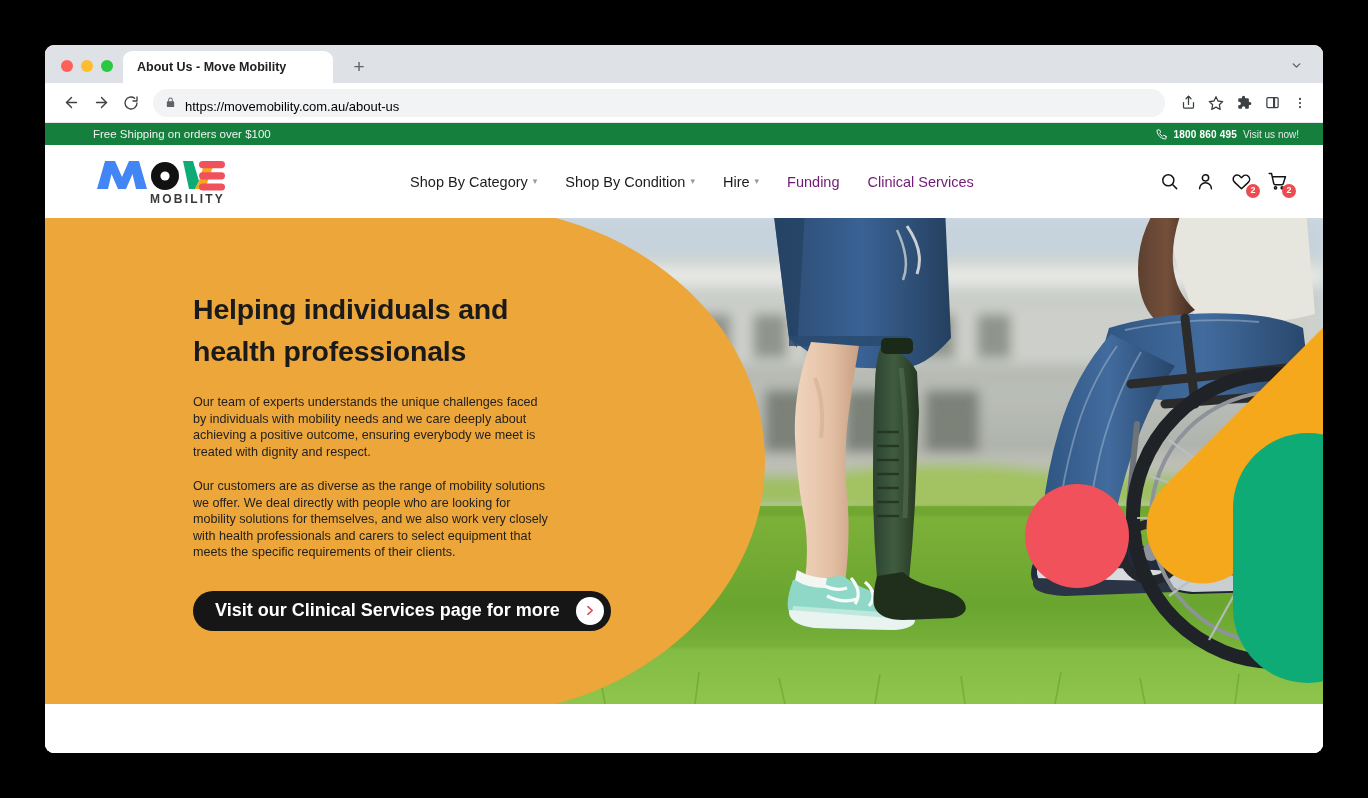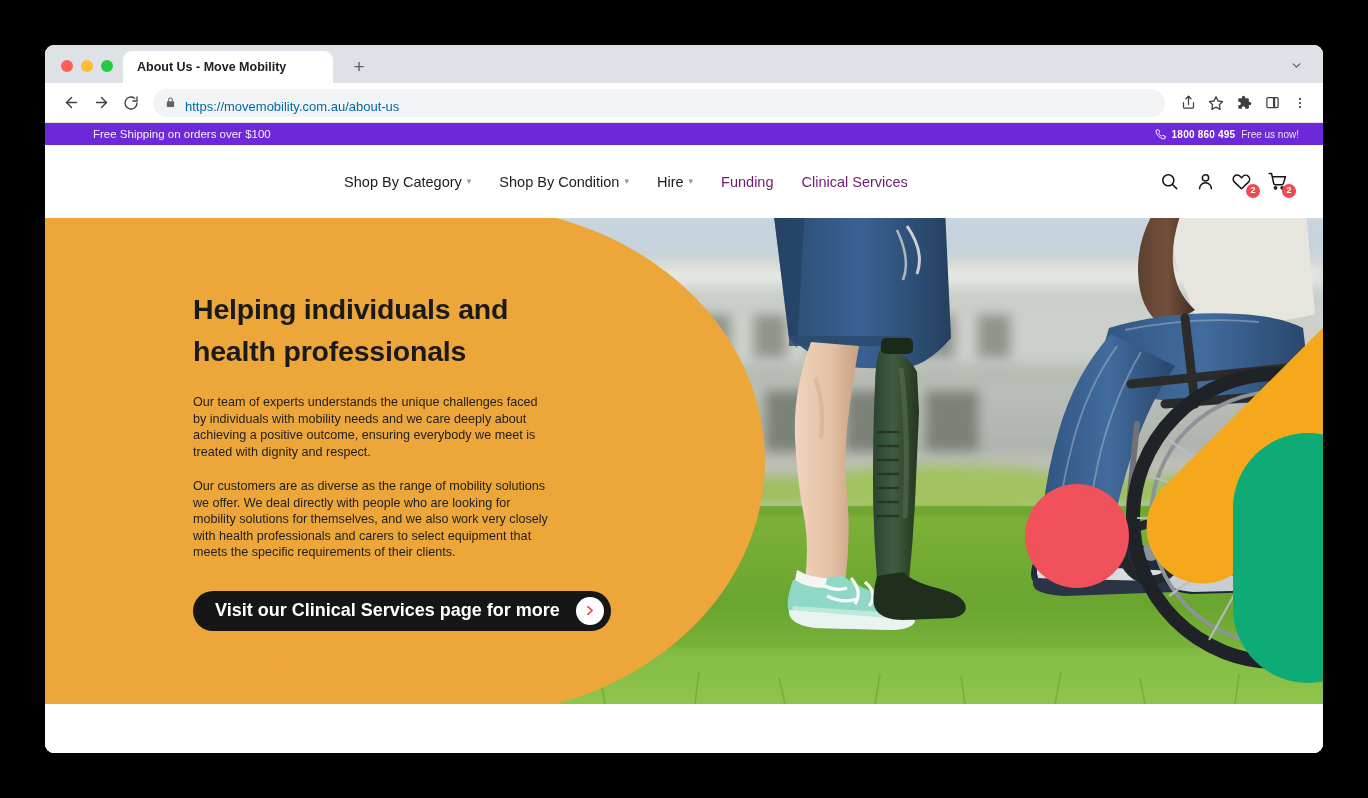--- a/index.html
+++ b/index.html
@@ -96,21 +96,21 @@
     height: 28px;
     margin: 0 8px 0 6px;
     background: #f1f3f4;
     border-radius: 14px;
     display: flex; align-items: center;
     padding: 0 12px;
     gap: 9px;
   }
   .omnibox .url {
     font-size: 13px;
-    color: #0369a1;
+    color: #000000;
     white-space: nowrap;
     overflow: hidden;
     text-overflow: ellipsis;
     margin-top: 8px;
   }
   .tbicon {
     width: 26px; height: 26px;
     display: flex; align-items: center; justify-content: center;
     color: #3c4043;
     flex: none;
@@ -118,21 +118,21 @@
   
   .viewport {
     position: relative;
     height: 630px;
     background: #fff;
     overflow: hidden;
   }
   
   .announce {
     height: 22px;
-    background: #6d28d9;
+    background: #15803d;
     display: flex; align-items: center;
     padding: 0 24px 0 48px;
     color: #ffffff;
   }
   .announce-left { font-size: 11.5px; color: #f2f2f2; }
   .announce-right {
     margin-left: auto;
     display: flex; align-items: center; gap: 6px;
     font-size: 10px;
   }
@@ -363,25 +363,40 @@
 
       <div class="announce">
         <span class="announce-left">Free Shipping on orders over $100</span>
         <span class="announce-right">
           <span style="display:flex;align-items:center;">
             <svg width="11" height="11" viewBox="0 0 24 24" fill="none" stroke="currentColor" stroke-width="2" stroke-linecap="round" stroke-linejoin="round">
                 <path d="M22 16.9v3a2 2 0 0 1-2.2 2 19.8 19.8 0 0 1-8.6-3.1 19.5 19.5 0 0 1-6-6A19.8 19.8 0 0 1 2.1 4.2 2 2 0 0 1 4.1 2h3a2 2 0 0 1 2 1.7c.1 1 .3 1.9.6 2.8a2 2 0 0 1-.5 2.1L8 9.8a16 16 0 0 0 6 6l1.2-1.2a2 2 0 0 1 2.1-.5c.9.3 1.8.5 2.8.6a2 2 0 0 1 1.9 2.1z"></path>
               </svg>
           </span>
           <span class="announce-phone">1800 860 495</span>
-          <span class="announce-call">Free us now!</span>
+          <span class="announce-call">Visit us now!</span>
         </span>
       </div>
 
       <div class="siteheader">
+        <div class="logo">
+          <div class="logo-word">
+            <svg width="132" height="34" viewBox="0 0 132 34">
+              <path d="M2 32 L10 4 L20 4 L27 20 L34 4 L44 4 L52 32 L41 32 L37.5 17 L31 32 L23 32 L16.5 17 L13 32 Z" fill="#4285f4"></path>
+              <circle cx="70" cy="19" r="14" fill="#111111"></circle>
+              <circle cx="70" cy="19" r="4.6" fill="#ffffff"></circle>
+              <path d="M88 4 L98 4 L104 24 L100 32 L94 32 Z" fill="#0eab76"></path>
+              <path d="M104 24 L110 4 L120 4 L110 32 L100 32 Z" fill="#f5a81c"></path>
+              <rect x="104" y="4" width="26" height="7.2" rx="3.6" fill="#f0515a"></rect>
+              <rect x="104" y="15.2" width="26" height="7.2" rx="3.6" fill="#f0515a"></rect>
+              <rect x="104" y="26.4" width="26" height="7.2" rx="3.6" fill="#f0515a"></rect>
+            </svg>
+          </div>
+          <div class="logo-sub">MOBILITY</div>
+        </div>
 
         <nav class="nav">
           <a class="navlink">
             <span>Shop By Category</span>
             <span class="caret">▾</span>
           </a>
           <a class="navlink">
             <span>Shop By Condition</span>
             <span class="caret">▾</span>
           </a>

